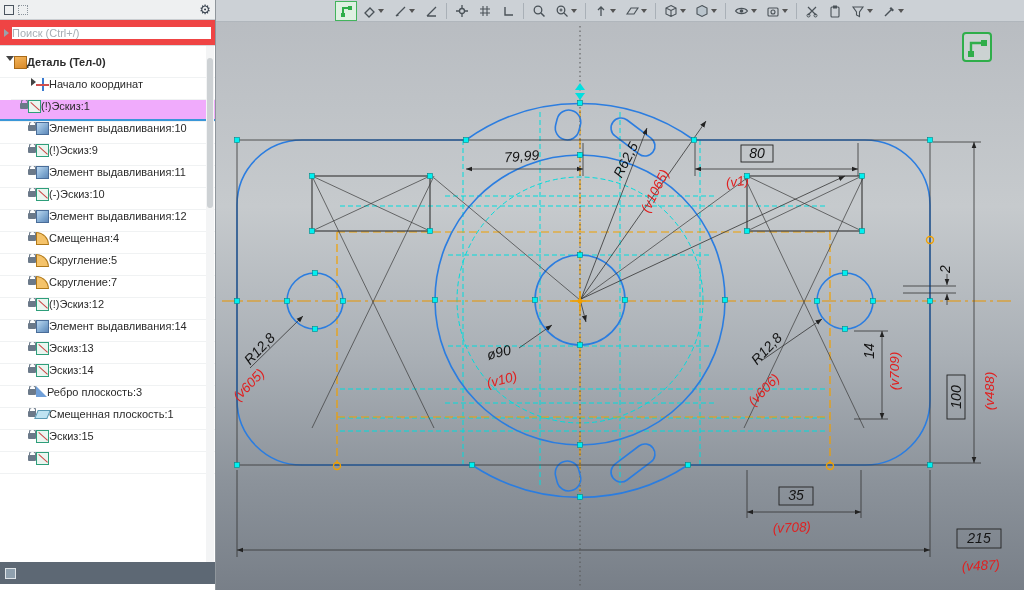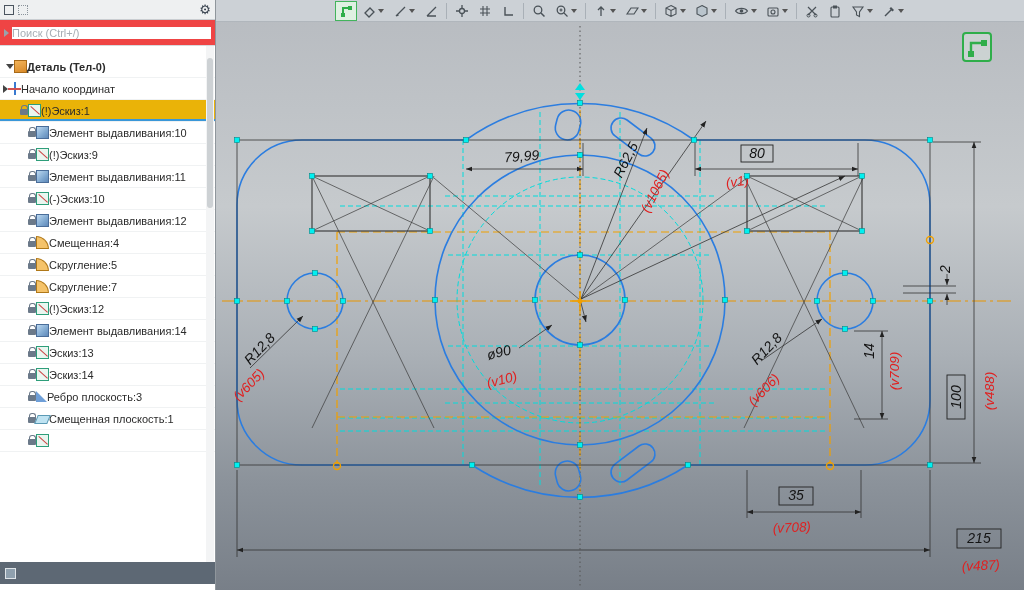--- a/index.html
+++ b/index.html
@@ -10,24 +10,24 @@
   .sidebar { position:absolute; left:0; top:0; width:216px; height:590px; background:#fff; border-right:1px solid #8f969c; }
   .sb-header { height:20px; background:#eef0f1; border-bottom:1px solid #c9cdd1; display:flex; align-items:center; padding:0 4px; gap:4px; }
   .hd-sq { width:10px; height:10px; border:1.5px solid #4a545f; }
   .hd-sq2 { width:10px; height:10px; border:1.5px dotted #8b949c; }
   .gear { margin-left:auto; font-size:13px; color:#3a4450; line-height:1; cursor:default; }
   .sb-search { height:26px; background:#ef4444; border-bottom:1px solid #d7dadd; display:flex; align-items:center; padding:0 4px; gap:3px; }
   .chev { width:0;height:0;border-top:4px solid transparent;border-bottom:4px solid transparent;border-left:5px solid #9aa2aa; }
   .sb-search input { flex:1; border:none; outline:none; font-size:11px; color:#444; }
   .sb-search input::placeholder { color:#a7aeb5; }
   .tree { padding-top:10px; }
-  .row { height:22px; display:flex; align-items:center; padding-left:28px; border-bottom:1px solid #f0f2f3; font-size:11px; color:#2b2b2b; cursor:default; white-space:nowrap; overflow:hidden; }
+  .row { height:22px; display:flex; padding-left:28px; border-bottom:1px solid #f0f2f3; font-size:11px; color:#2b2b2b; cursor:default; white-space:nowrap; overflow:hidden; }
   .row.root { padding-left:6px; font-weight:bold; }
-  .row.lvl1 { padding-left:3px; }
-  .row.sel { background:#eab308; box-shadow:inset 0 -2px 0 #3a97d8;padding-left:20px; }
+  .row.lvl1 { padding-left:20px;margin-left:11px; }
+  .row.sel { background:#f0abfc; box-shadow:inset 0 -2px 0 #3a97d8;padding-left:20px; }
   .exp-d { width:0;height:0;border-left:4px solid transparent;border-right:4px solid transparent;border-top:5px solid #444; flex:0 0 auto; }
   .exp-r { width:0;height:0;border-top:4px solid transparent;border-bottom:4px solid transparent;border-left:5px solid #444; flex:0 0 auto; }
   .lock { position:relative; width:8px; height:6px; background:#6b7989; border-radius:1px; margin-top:3px; flex:0 0 8px; }
   .lock::before { content:""; position:absolute; top:-4px; left:1px; width:5px; height:4px; border:1.2px solid #6b7989; border-bottom:none; border-radius:3px 3px 0 0; }
   .ti { width:13px; height:13px; display:inline-block; position:relative; flex:0 0 13px; }
   .ti-part { background:linear-gradient(160deg,#f3b45a,#d88a2a); border:1px solid #a86a18; }
   .ti-origin::before { content:""; position:absolute; left:6px; top:0; width:2px; height:13px; background:#3a7ad0; }
   .ti-origin::after { content:""; position:absolute; top:6px; left:0; height:2px; width:13px; background:#d05050; }
   .ti-sketch { border:1px solid #2e9e7a; background:#eaf6f0; }
   .ti-sketch::after { content:""; position:absolute; left:2px; top:1px; width:12px; border-top:1.5px solid #cc4444; transform:rotate(42deg); transform-origin:0 0; }
@@ -150,20 +150,25 @@
         </div>
       <div class="row">
           <span class="lock"></span>
           <span class="ti ti-rib"></span>
           <span class="lbl">Ребро плоскость:3</span>
         </div>
       <div class="row">
           <span class="lock"></span>
           <span class="ti ti-plane"></span>
           <span class="lbl">Смещенная плоскость:1</span>
+        </div>
+      <div class="row">
+          <span class="lock"></span>
+          <span class="ti ti-sketch"></span>
+          <span class="lbl">Эскиз:15</span>
         </div>
       <div class="row">
           <span class="lock"></span>
           <span class="ti ti-sketch"></span>
           <span class="lbl"></span>
         </div>
     </div>
     <div class="sb-scroll">
         <div class="sb-thumb"></div>
       </div>

